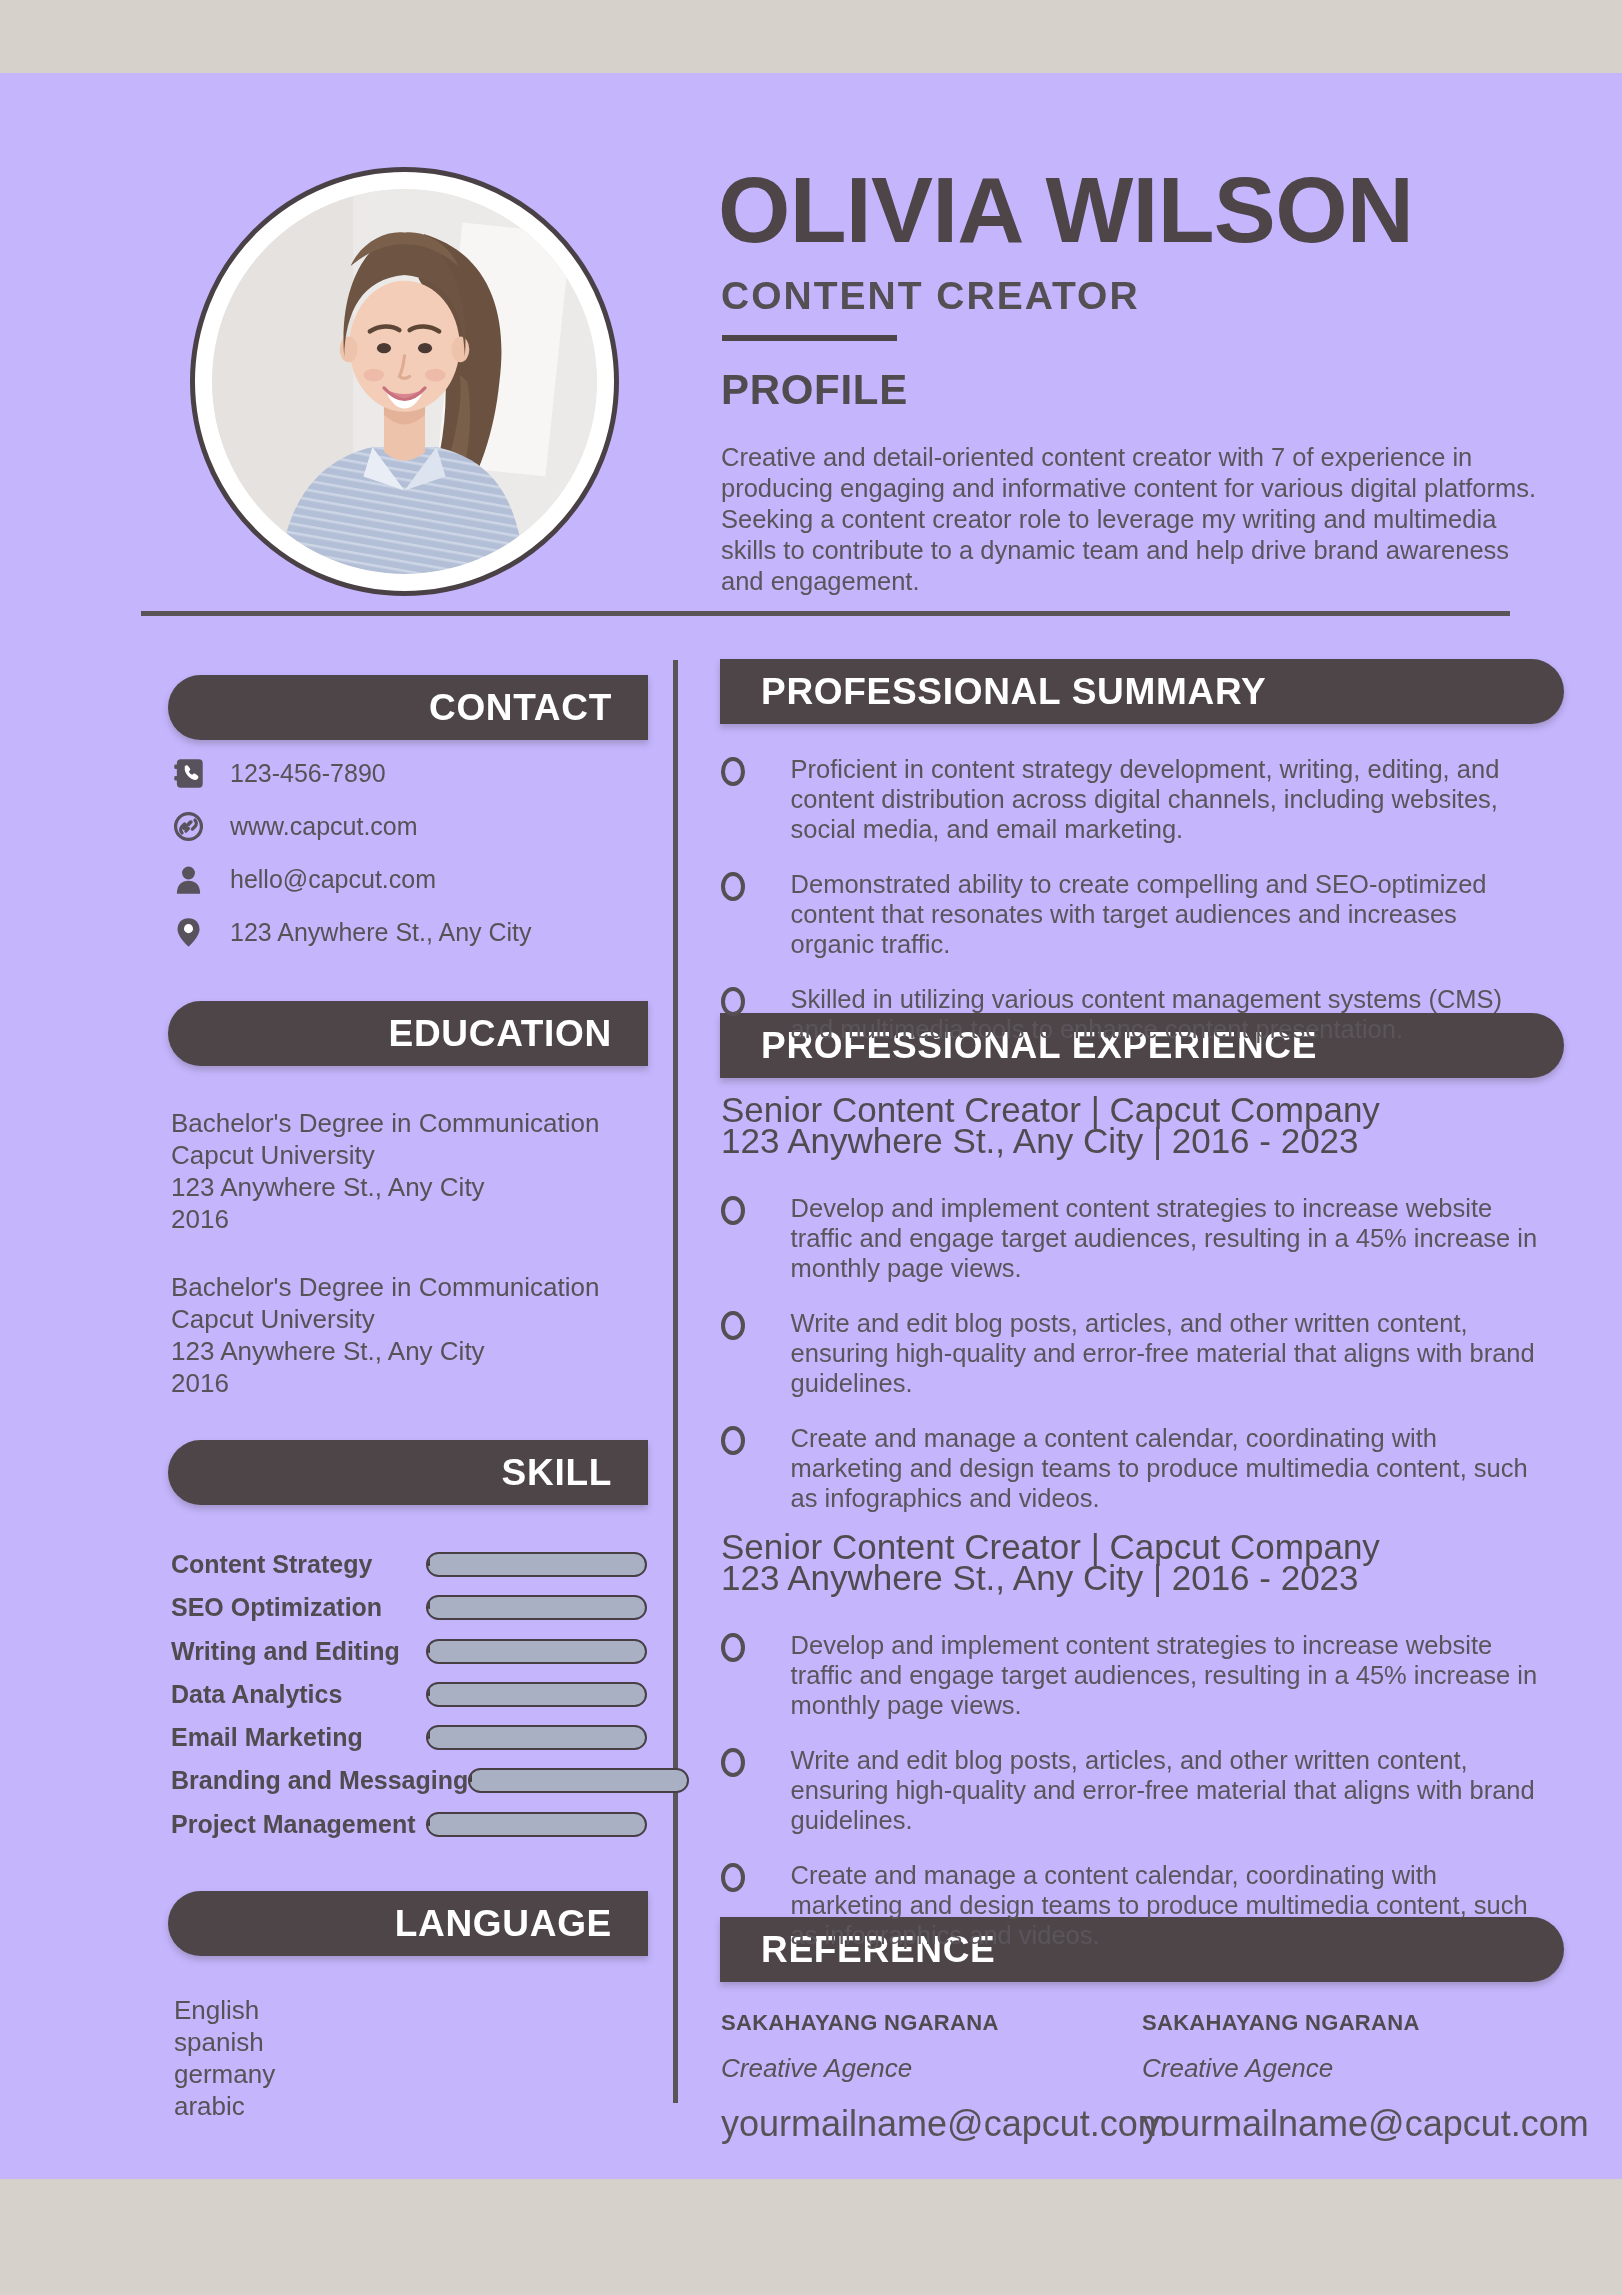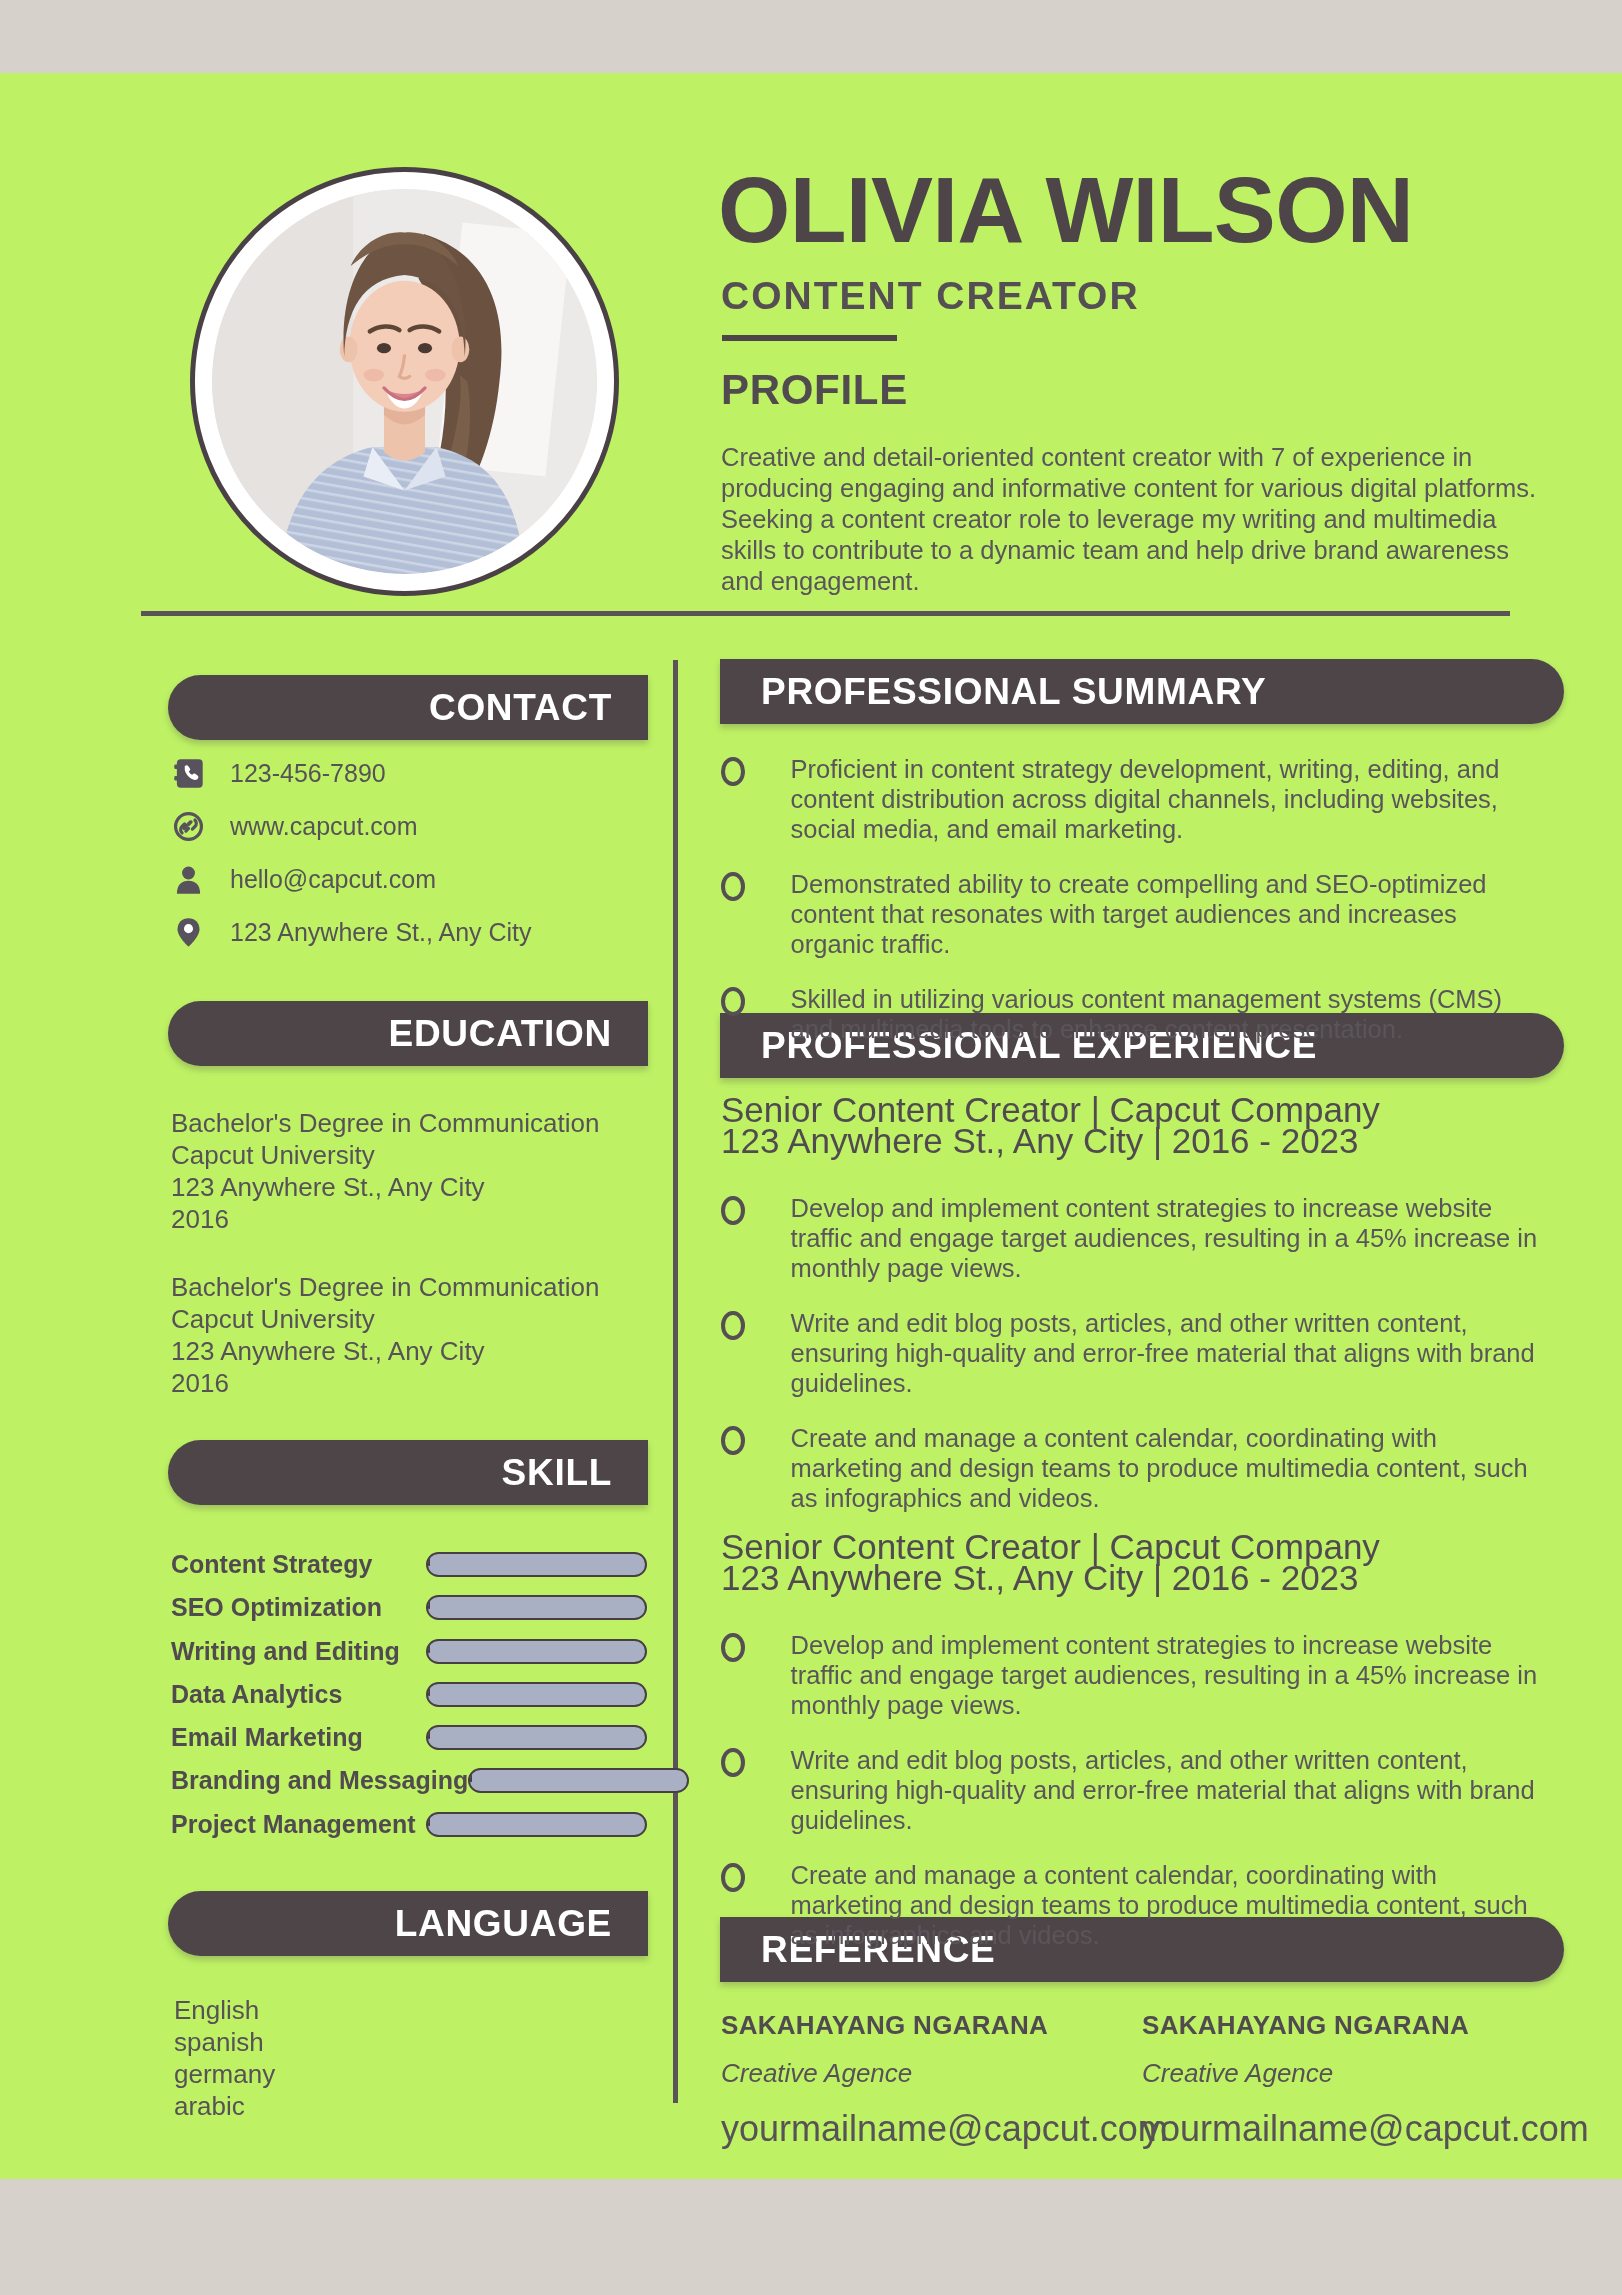--- a/index.html
+++ b/index.html
@@ -1,17 +1,17 @@
 <!DOCTYPE html>
 <html style="font-size:10.5px"><head>
 <meta charset="utf-8">
 <style>
   html,body{margin:0;padding:0;background:#ffffff;}
   .page{
-    position:relative;width:1623px;height:2295px;overflow:hidden;background:#bef264;
+    position:relative;width:1623px;height:2295px;overflow:hidden;background:#c4b5fd;
     font-family:"Liberation Sans", sans-serif;color:#575256;
   }
   .band{position:absolute;left:0;width:1623px;background:#d6d1ca;}
   .band.top{top:0;height:73px;}
   .band.bottom{top:2179px;height:116px;}
 
   
   .photo-ring{
     position:absolute;left:190px;top:167px;width:419px;height:419px;
     border:5.9px solid #4a4146;border-radius:50%;background:#ffffff;
@@ -76,21 +76,21 @@
   .b-txt{font-size:25.5px;line-height:30px;color:#5a555a;width:753px;}
 
   .summary-list{position:absolute;left:721px;top:754px;width:838px;}
 
   .job{position:absolute;left:721px;width:838px;}
   .job.j1{top:1094px;} .job.j2{top:1531px;}
   .job-head{font-size:35px;font-weight:400;line-height:31px;color:#514b50;margin-bottom:37px;}
 
   .refs{position:absolute;left:721px;top:2010px;width:844px;display:flex;}
   .ref-col{width:421px;}
-  .ref-name{font-size:26px;font-weight:700;letter-spacing:0.3px;color:#514b50;}
+  .ref-name{font-size:22px;font-weight:700;letter-spacing:0.3px;color:#514b50;}
   .ref-company{font-size:26px;font-style:italic;margin-top:17px;color:#575256;}
   .ref-email{font-size:36px;margin-top:19px;color:#575256;}
 </style>
 </head>
 <body>
 
 <div class="page">
 
   <div class="band top"></div>
   <div class="band bottom"></div>

